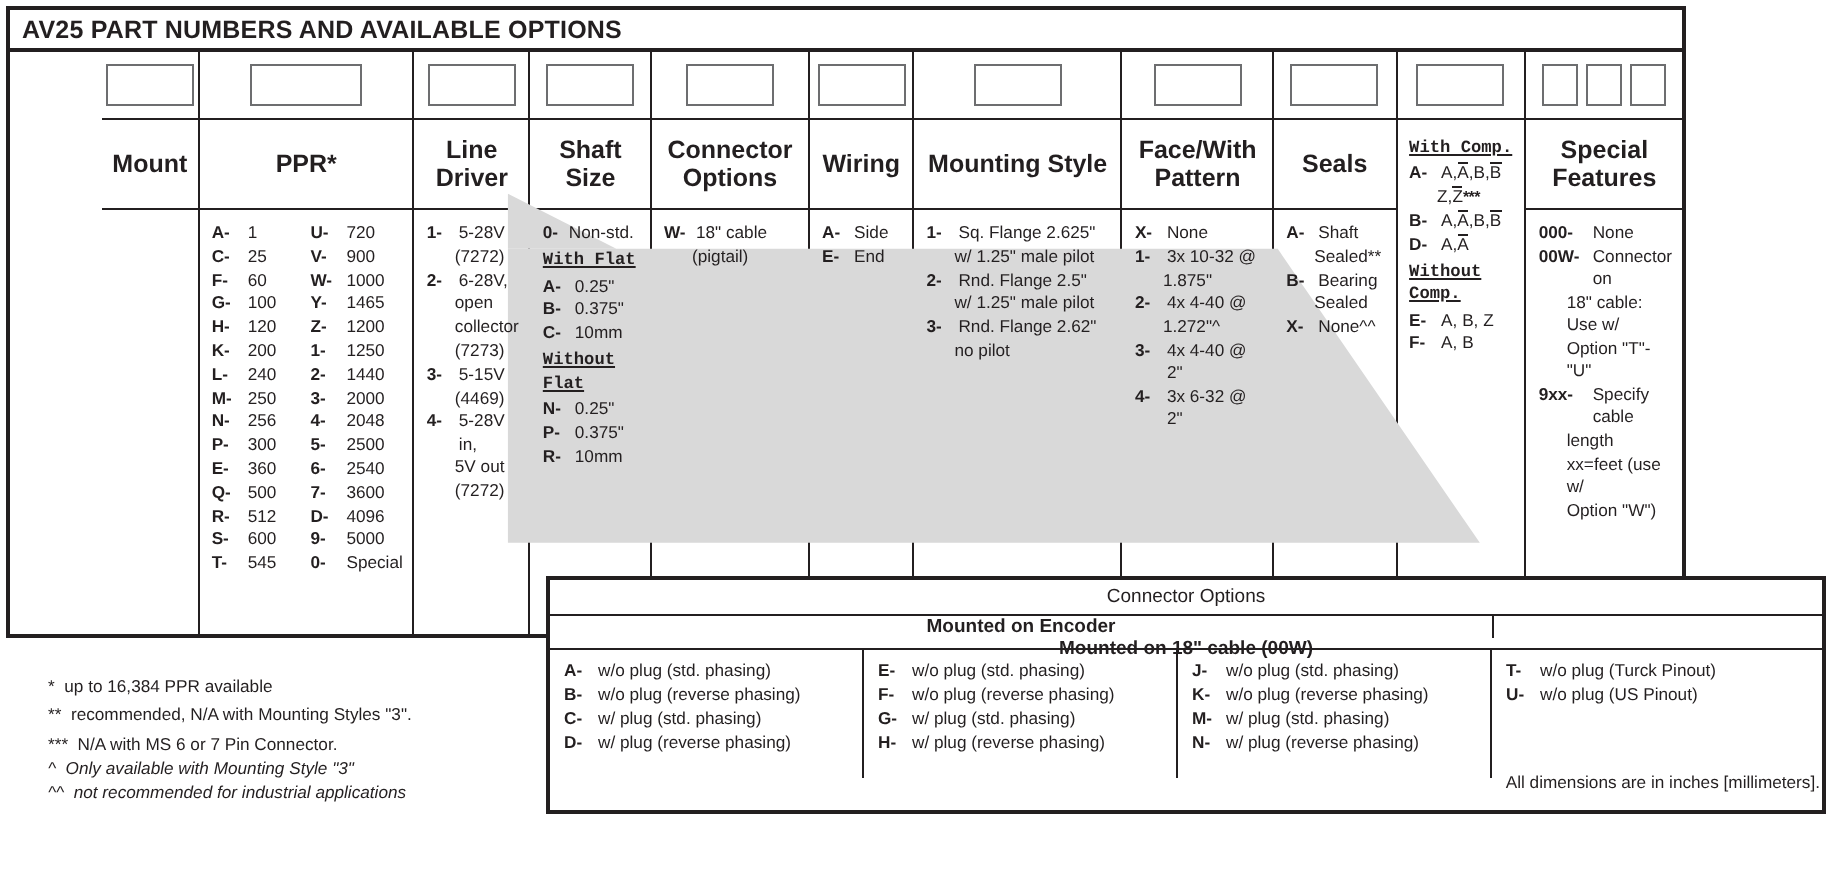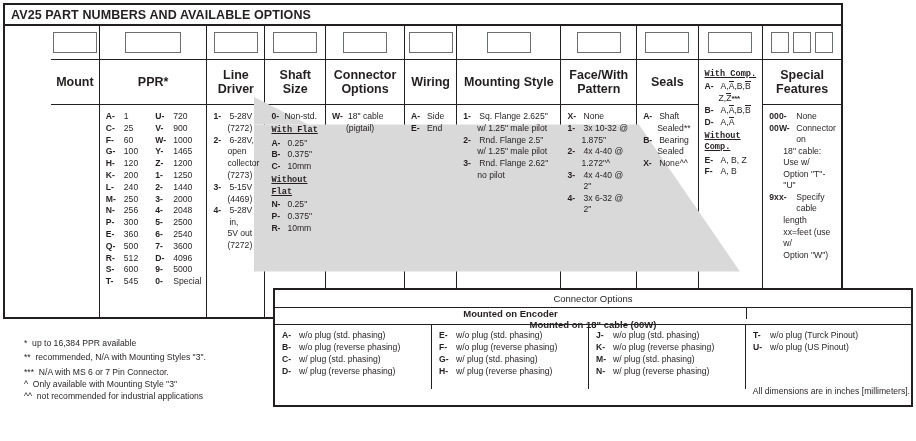--- a/index.html
+++ b/index.html
@@ -107,21 +107,21 @@
   }
   .conn-body > div:last-child { border-right: none; }
   .conn-body .opt .code { width: 14px; }
 
   
   .footnotes {
     position: absolute; left: 24px; top: 336px;
     font-size: 8.6px; line-height: 14.4px;
   }
   .footnotes div { white-space: pre; }
-  .fn-tight { line-height: 11.5px !important; }
+  .fn-tight { line-height: 11.5px !important; font-style: italic; }
 
   .bottom-note {
     position: absolute; right: 6px; top: 386px;
     text-align: right; font-size: 8.6px; line-height: 11.5px;
   }
 </style>
 </head>
 <body>
 
 <div id="page">

